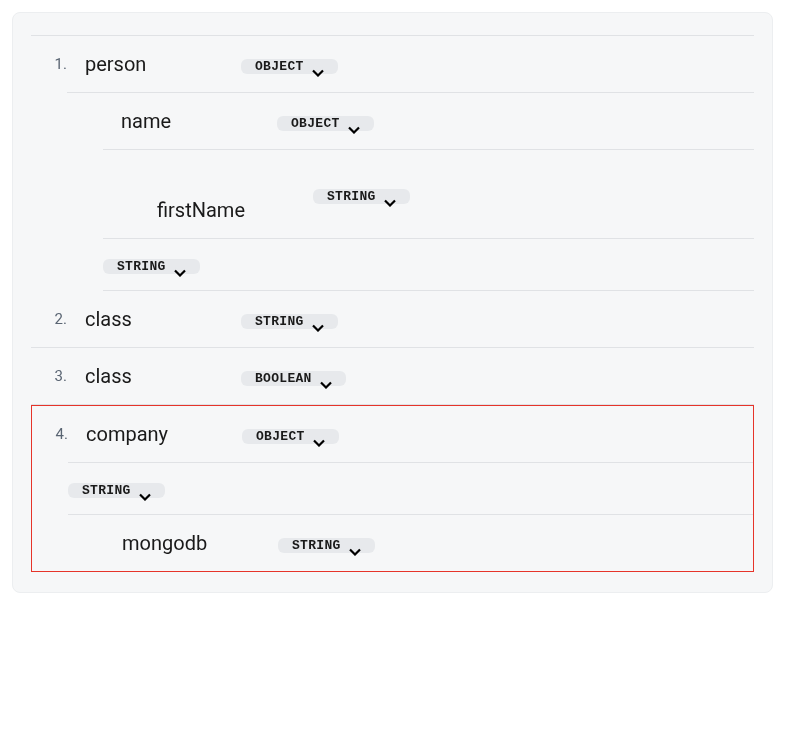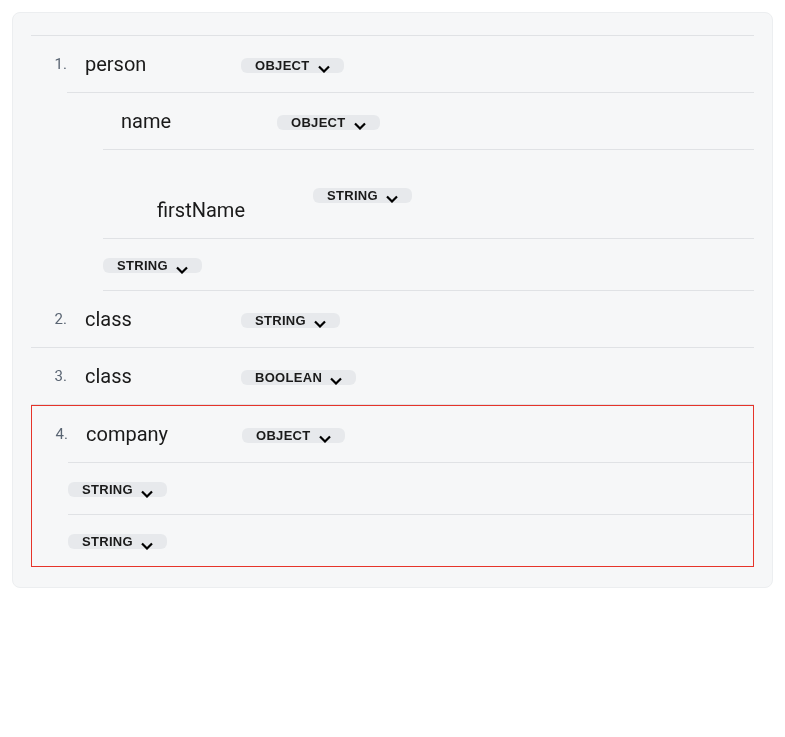--- a/index.html
+++ b/index.html
@@ -53,32 +53,32 @@
     .row-num.empty { visibility: hidden; }
     .row-name {
       flex: 0 0 auto;
       font-size: 20px;
       color: #1a1a1a;
       font-weight: 400;
       padding-left: 18px;
     }
     .type-pill {
       display: inline-flex;
-      align-items: center;
+      align-items: flex-end;
       gap: 8px;
       background: #e7e9ec;
       border: none;
       border-radius: 6px;
       padding: 0 14px;
       font-size: 13px;
       font-weight: 700;
       color: #1a1a1a;
       cursor: pointer;
       letter-spacing: 0.3px;
-      font-family: Liberation Sans, sans-serif;
+      font-family: Liberation Mono, monospace;
     }
     .chevron-down {
       width: 12px;
       height: 8px;
       display: inline-block;
     }
     .chevron-down svg {
       width: 12px;
       height: 8px;
       stroke: #000;
@@ -223,20 +223,24 @@
           <button class="type-pill">
             <span>STRING</span>
             <span class="chevron-down"><svg viewBox="0 0 12 8">
                   <polyline points="1,1.5 6,6.5 11,1.5"></polyline>
                 </svg></span>
           </button>
         </div>
       </div>
 
       <div class="row child-1-row">
+        <div class="name-col">
+          <span class="row-num empty">.</span>
+          <span class="row-name">mongodb</span>
+        </div>
         <div class="pill-col">
           <button class="type-pill">
             <span>STRING</span>
             <span class="chevron-down"><svg viewBox="0 0 12 8">
                   <polyline points="1,1.5 6,6.5 11,1.5"></polyline>
                 </svg></span>
           </button>
         </div>
       </div>
     </div>

